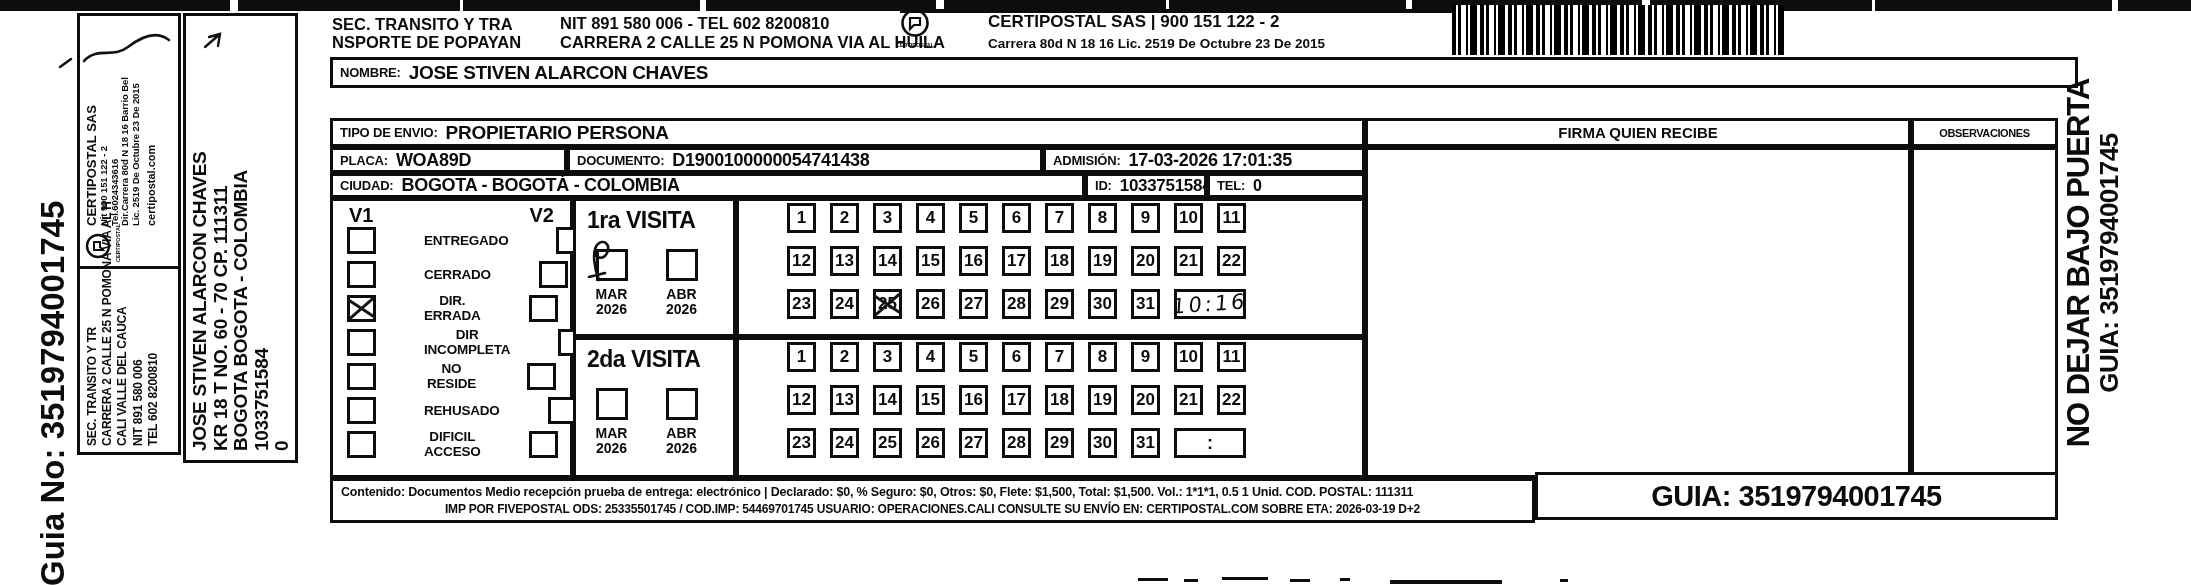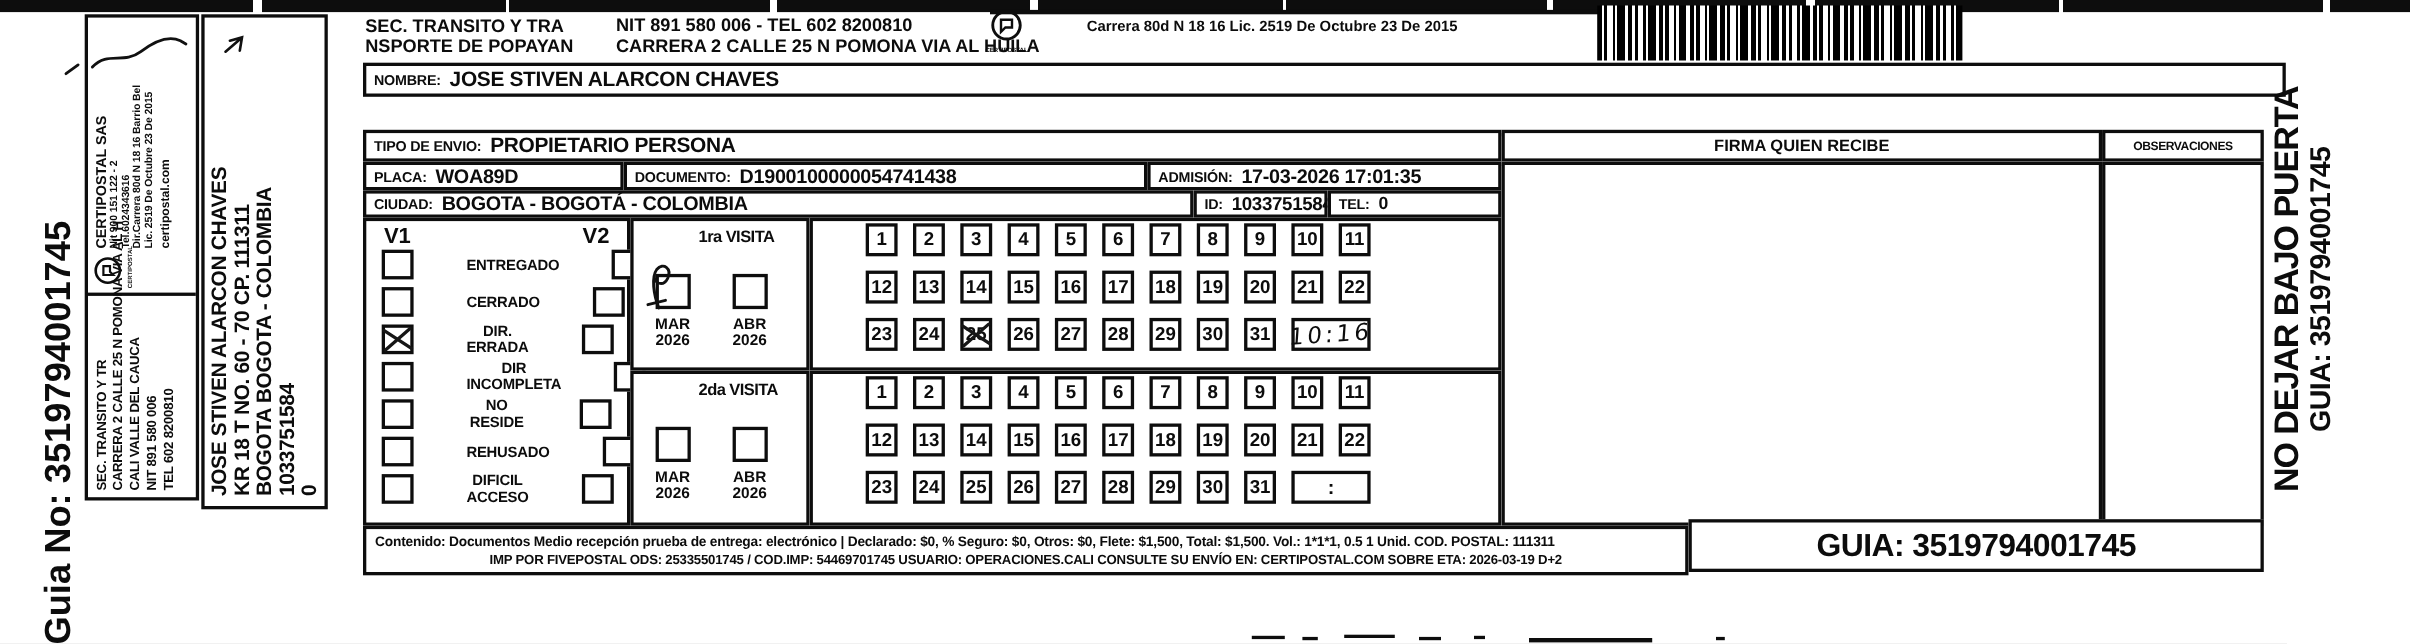--- a/index.html
+++ b/index.html
@@ -18,21 +18,21 @@
   .vin{transform-origin:0 0;transform:rotate(-90deg) translate(-100%,0);}
   
   .chk-row{display:flex;align-items:center;height:24px;margin:0 14px 10px 14px;gap:48px;}
   .chk-box{width:23px;height:21px;border:3px solid #0d0d0d;background:#fff;flex:none;}
   .chk-label{flex:1;text-align:center;font-size:13.5px;font-weight:bold;letter-spacing:-.2px;}
   .xmark{position:relative;}
   .xmark::before,.xmark::after{content:"";position:absolute;left:-5px;right:-5px;top:46%;height:3px;background:#161616;border-radius:2px;}
   .xmark::before{transform:rotate(33deg);}
   .xmark::after{transform:rotate(-41deg);}
   
-  .visit-title{position:absolute;left:11px;top:6px;font-size:15px;font-weight:bold;letter-spacing:-.5px;margin-left:48px;}
+  .visit-title{position:absolute;left:11px;top:6px;font-size:23px;font-weight:bold;letter-spacing:-.5px;}
   .months{position:absolute;left:12px;top:48px;display:flex;gap:23px;}
   .mgroup{width:47px;text-align:center;}
   .mbox{width:26px;height:26px;border:3px solid #0d0d0d;margin:0 auto;background:#fff;}
   .mlabel{margin-top:6px;font-size:14px;font-weight:bold;line-height:15px;white-space:pre-line;}
   
   .daygrid{position:absolute;left:48px;top:2px;display:grid;grid-template-columns:repeat(11,29px);column-gap:14px;row-gap:13px;}
   .daybox{height:30px;border:3px solid #0d0d0d;box-sizing:border-box;display:flex;align-items:center;justify-content:center;
           font-size:17px;font-weight:bold;background:#fff;}
   .timebox{grid-column:span 2;display:flex;align-items:center;justify-content:center;height:30px;
            border:3px solid #0d0d0d;box-sizing:border-box;font-weight:bold;background:#fff;}
@@ -105,20 +105,21 @@
     <div>CARRERA 2 CALLE 25 N POMONA VIA AL HUILA</div>
   </div>
   <div class="abs" style="left:893px;top:8px;width:44px;text-align:center;">
     <svg width="30" height="30" viewBox="0 0 30 30">
       <circle cx="15" cy="15" r="12.5" fill="none" stroke="#0d0d0d" stroke-width="2.6"></circle>
       <path d="M10 10 h10 v7 h-6 l-4 4 z" fill="none" stroke="#0d0d0d" stroke-width="2.2"></path>
     </svg>
     <div style="font-size:5.5px;font-weight:bold;line-height:6px;">CERTIPOSTAL</div>
   </div>
   <div class="abs" style="left:988px;top:12px;">
+    <div style="font-weight:bold;font-size:17px;white-space:nowrap;">CERTIPOSTAL SAS | 900 151 122 - 2</div>
     <div style="font-weight:bold;font-size:13.5px;margin-top:4px;white-space:nowrap;">Carrera 80d N 18 16  Lic. 2519 De Octubre 23 De 2015</div>
   </div>
 
   <div class="bx row-cell" style="left:330px;top:57px;width:1748px;height:31px;">
     <span class="flabel">NOMBRE:</span>
     <span class="fvalue">JOSE STIVEN ALARCON CHAVES</span>
   </div>
   <div class="bx row-cell" style="left:330px;top:88px;width:1728px;height:30px;margin-top:33px;">
     <span class="flabel">DIRECCIÓN:</span>
     <span class="fvalue">KR 18 T NO. 60 - 70</span>

